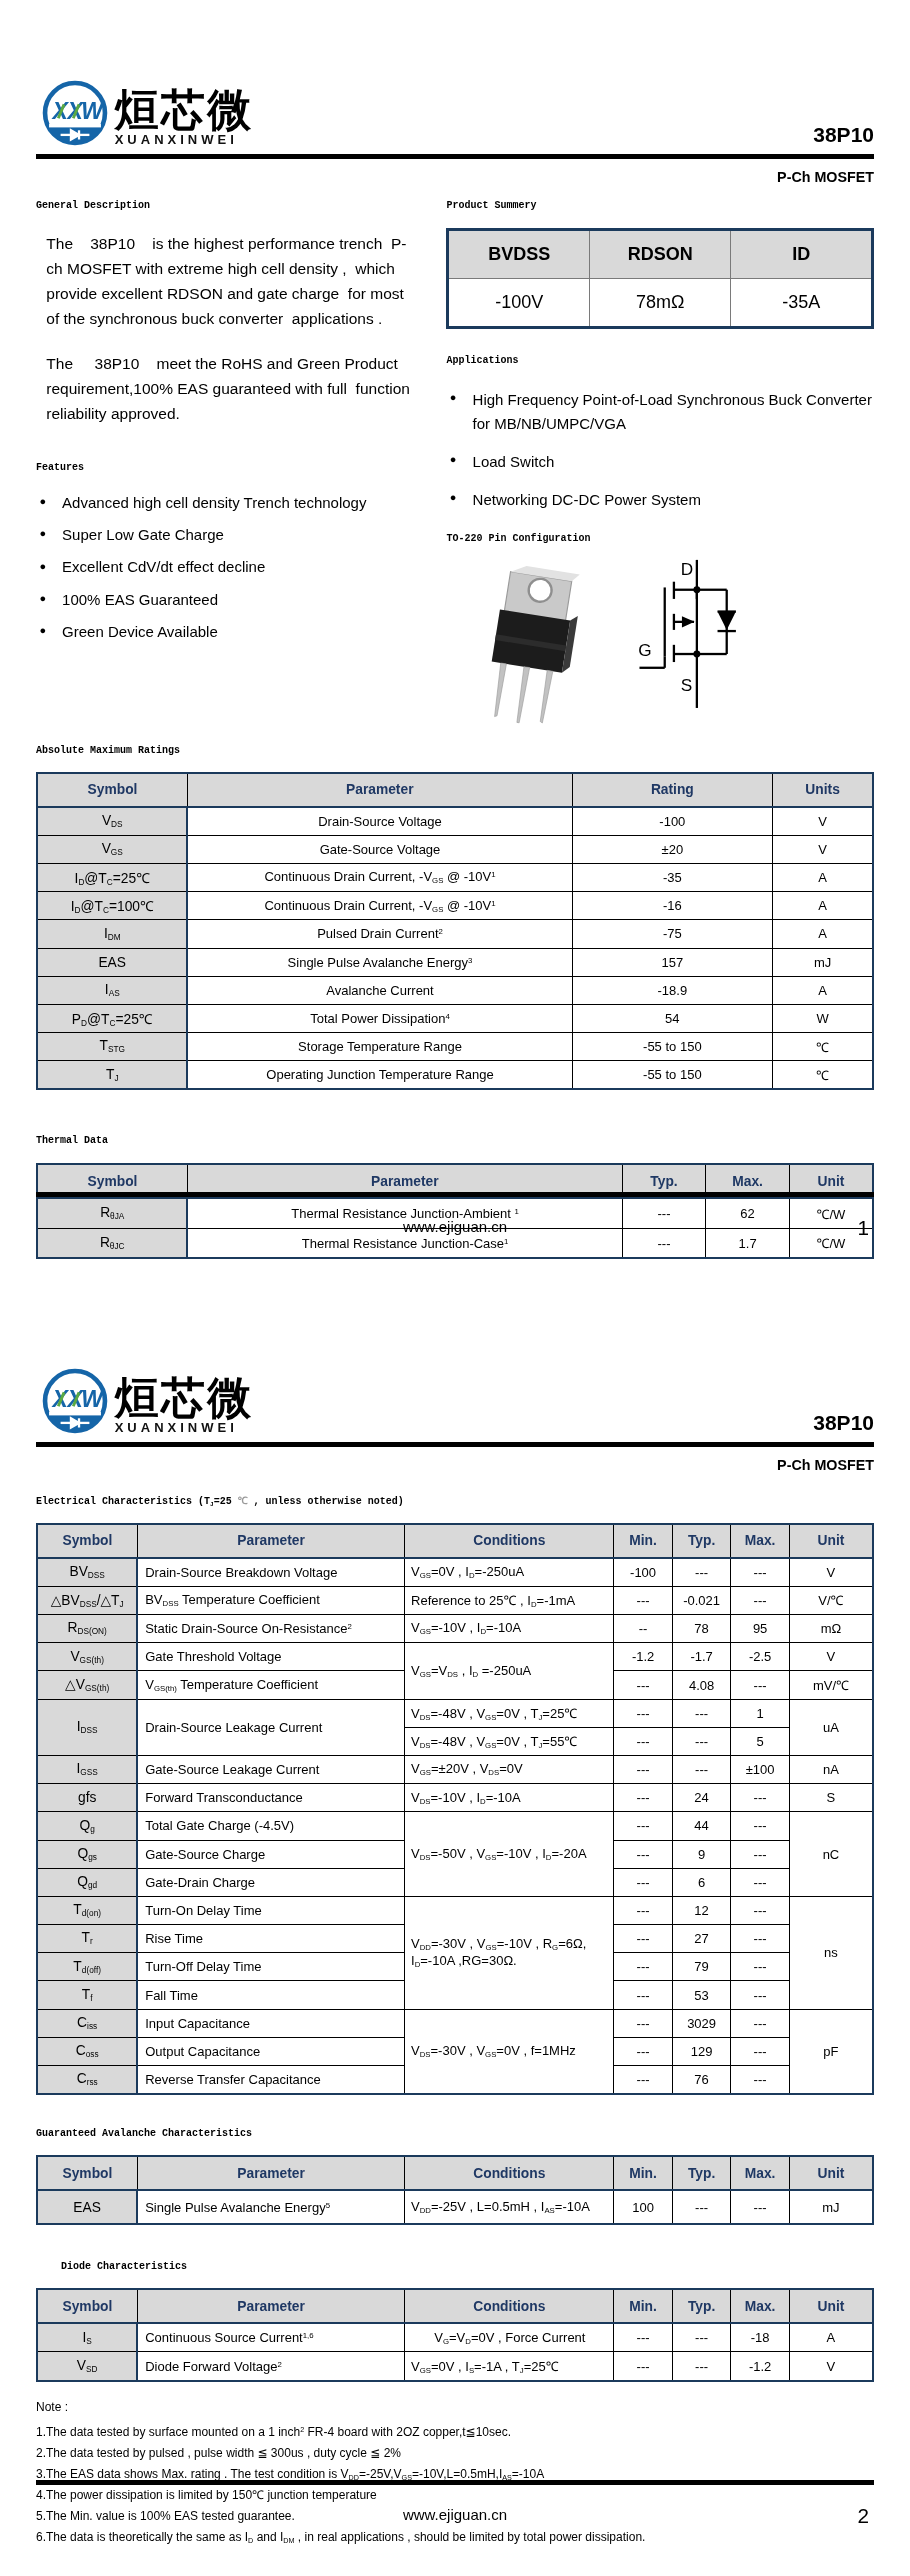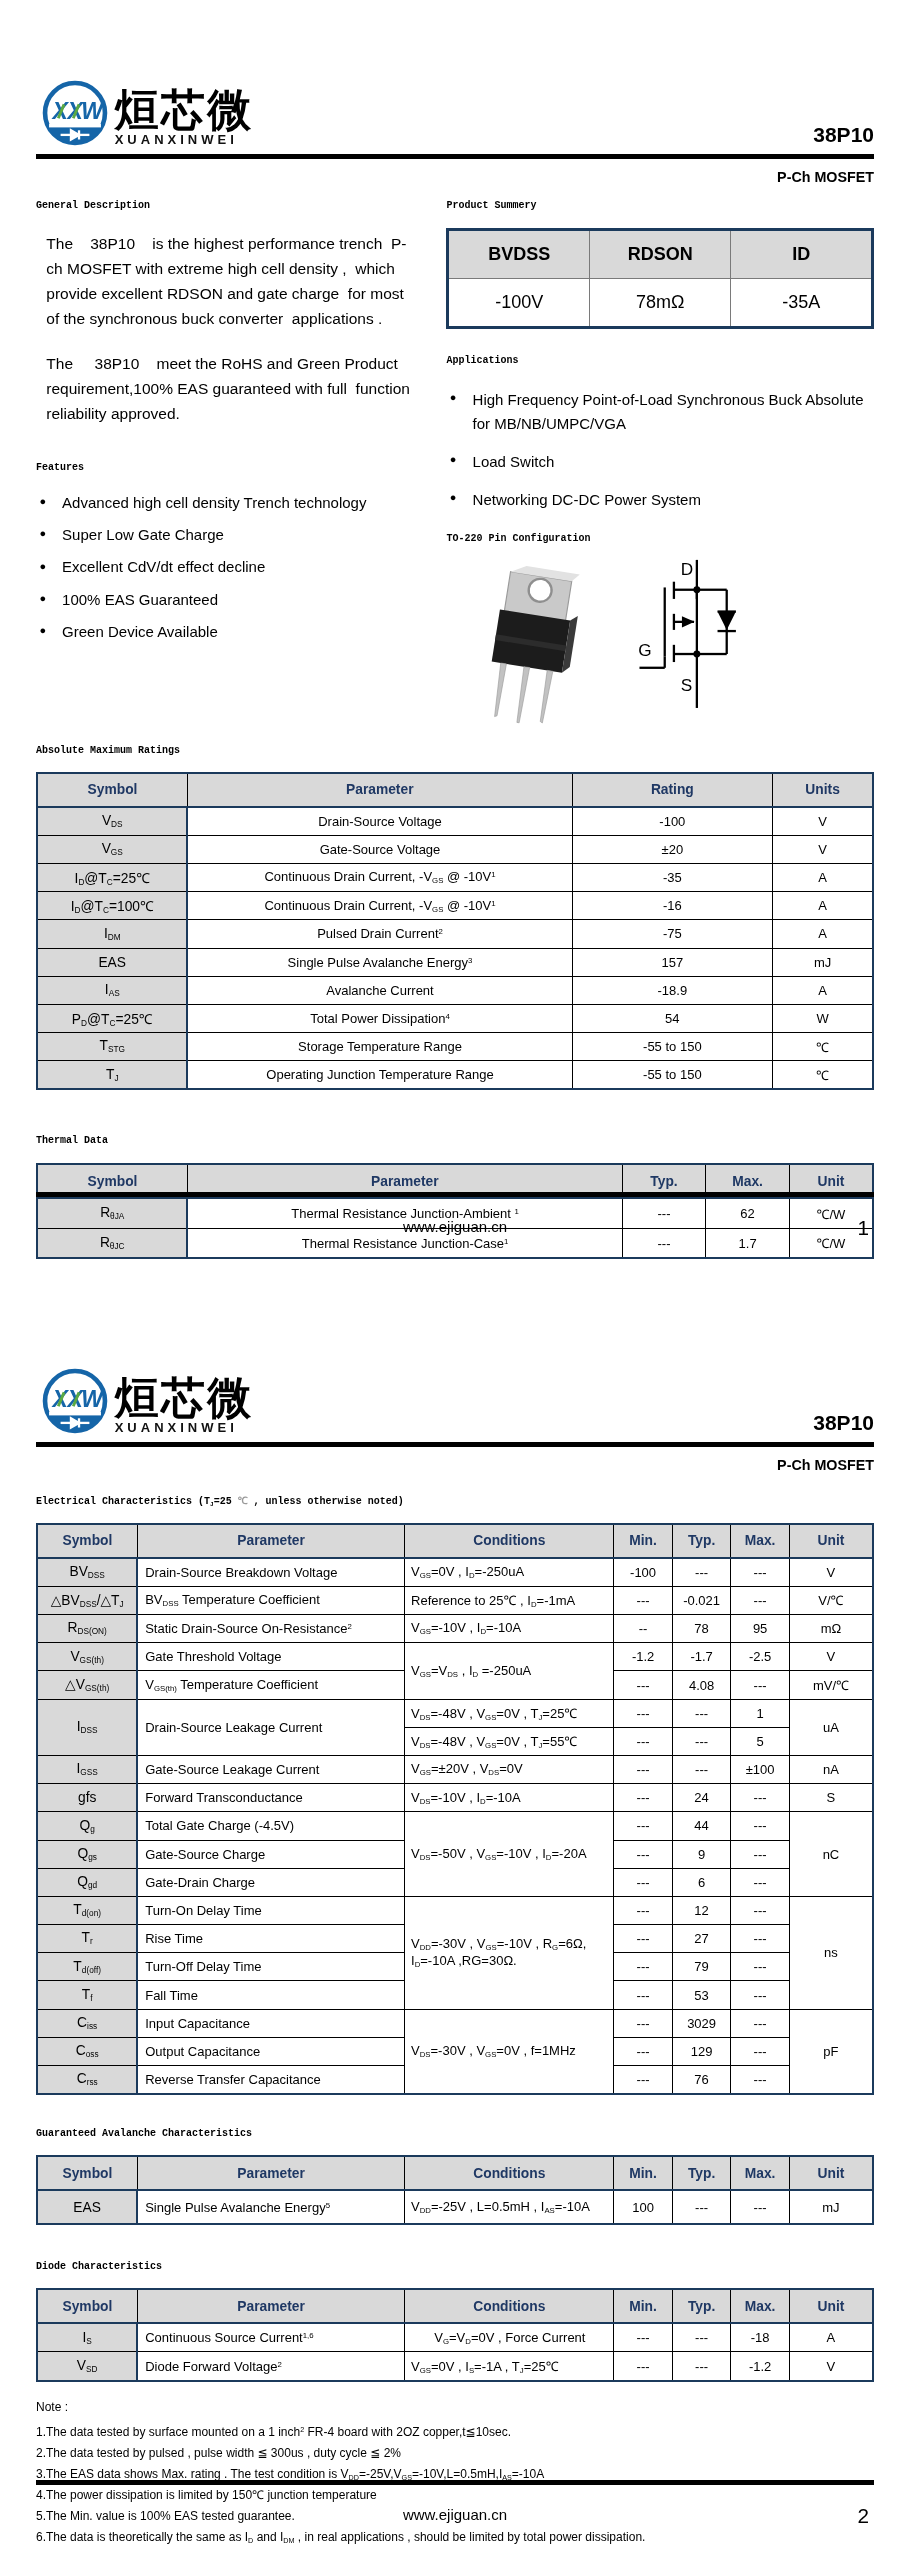--- a/index.html
+++ b/index.html
@@ -116,21 +116,21 @@
         <tr>
           <td>-100V</td>
           <td>78mΩ</td>
           <td>-35A</td>
         </tr>
       </tbody>
         </table>
 
       <h3 class="sec" style="margin-top:26px;">Applications</h3>
       <ul class="blist applist" style="margin-top:22px;">
-        <li>High Frequency Point-of-Load Synchronous Buck Absolute for MB/NB/UMPC/VGA</li>
+        <li>High Frequency Point-of-Load Synchronous Buck Converter for MB/NB/UMPC/VGA</li>
         <li>Load Switch</li>
         <li>Networking DC-DC Power System</li>
       </ul>
 
       <h3 class="sec" style="margin-top:22px;">TO-220 Pin Configuration</h3>
       <div class="gfx">
         <span>
           <svg width="172" height="172" viewBox="0 0 300 300">
             <g transform="rotate(9 150 140)">
               <path d="M96 38 L204 38 L204 110 L96 110 Z" fill="#c9c9c9" stroke="#9a9a9a" stroke-width="2"></path>
@@ -537,21 +537,21 @@
             <td class="par">Single Pulse Avalanche Energy<sup>5</sup></td>
             <td class="cond">V<sub>DD</sub>=-25V , L=0.5mH , I<sub>AS</sub>=-10A</td>
             <td>100</td>
             <td>---</td>
             <td>---</td>
             <td>mJ</td>
           </tr>
     </tbody>
       </table>
 
-    <h3 class="sec" style="margin-top:36px;">Diode Characteristics</h3>
+    <h3 class="sec" style="margin-top:36px;margin-left:25px;">Diode Characteristics</h3>
     <table class="stable" style="margin-top:16px;">
       <colgroup>
           <col style="width:12%">
           <col style="width:32%">
           <col style="width:25%">
           <col style="width:7%">
           <col style="width:7%">
           <col style="width:7%">
           <col style="width:10%">
         </colgroup>

